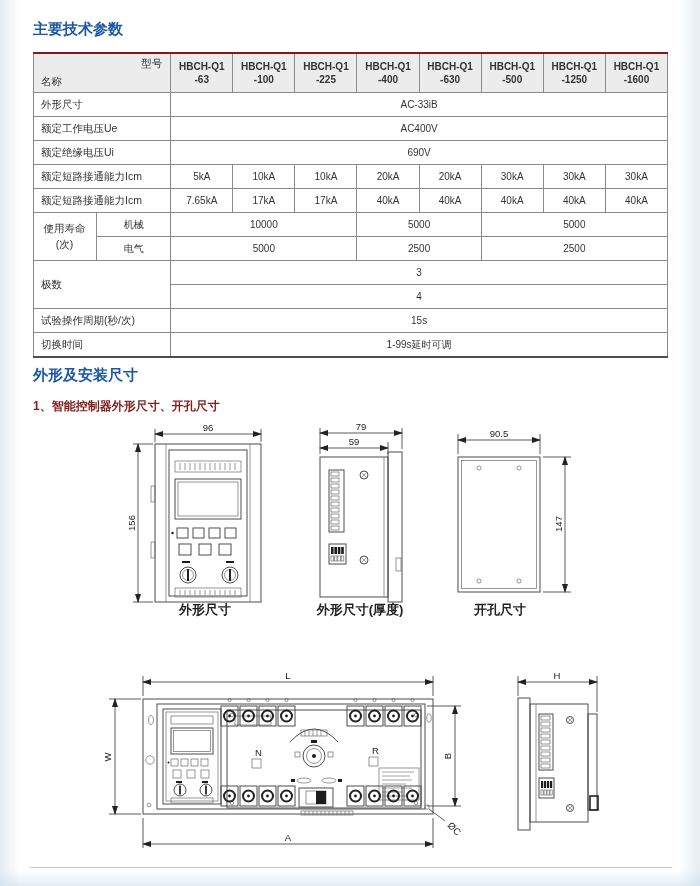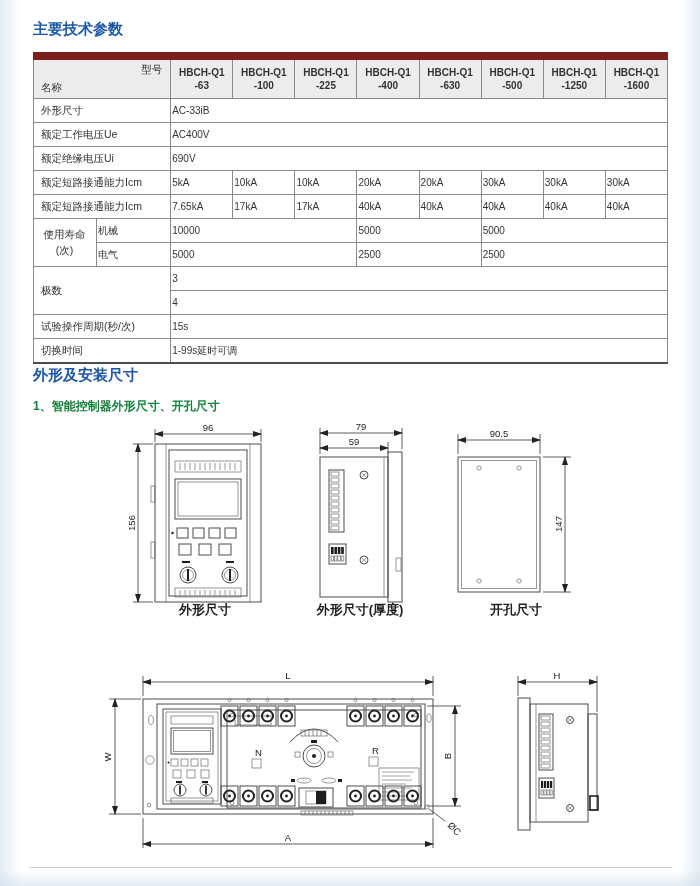--- a/index.html
+++ b/index.html
@@ -4,36 +4,36 @@
 <style>
   html,body{margin:0;padding:0;background:#fff;}
   .page{position:relative;width:700px;height:886px;background:#fff;overflow:hidden;
         font-family:"Liberation Sans",sans-serif;color:#333;text-decoration:underline;}
   .edge{position:absolute;pointer-events:none;}
   .edge-left{left:0;top:0;bottom:0;width:20px;background:linear-gradient(to right,#c7d9e8,rgba(255,255,255,0));opacity:.5;}
   .edge-right{right:0;top:0;bottom:0;width:20px;background:linear-gradient(to left,#c7d9e8,rgba(255,255,255,0));opacity:.5;}
   .edge-bottom{left:0;right:0;bottom:0;height:16px;background:linear-gradient(to top,#c7d9e8,rgba(255,255,255,0));opacity:.5;}
 
   .sec-title{position:absolute;left:33px;font-size:15px;font-weight:bold;color:#1b57a5;}
-  .sub-title{position:absolute;left:33px;font-size:12px;font-weight:bold;color:#15803d;}
+  .sub-title{position:absolute;left:33px;font-size:12px;font-weight:bold;color:#7f1d1d;}
 
   
   .tbl-wrap{position:absolute;left:33px;top:52px;}
   table{border-collapse:collapse;table-layout:fixed;width:635px;}
   td{border:1px solid #8a8a8a;font-size:10px;color:#333;overflow:hidden;}
   tr.hdr td{background:#ececec;height:36px;font-weight:bold;text-align:center;line-height:1.3;}
   tr.r td{height:21px;}
   td.lbl{text-align:left;padding-left:7px;font-size:10.5px;font-weight:normal;}
-  td.val{text-align:left;}
+  td.val{text-align:center;}
   td.corner{position:relative;background:
       linear-gradient(to bottom right,rgba(0,0,0,0) 49.4%,#8a8a8a 49.4%,#8a8a8a 50.6%,rgba(0,0,0,0) 50.6%),#ececec;}
   .corner-top{position:absolute;top:3px;right:8px;font-weight:normal;font-size:10.5px;}
   .corner-bottom{position:absolute;bottom:3px;left:7px;font-weight:normal;font-size:10.5px;}
   td.life{line-height:1.5;text-align:center;padding-left:0;}
-  table{border-top:8px solid #7f1d1d;border-bottom:2px solid #4d4d4d;}
+  table{border-top:2px solid #7f1d1d;border-bottom:2px solid #4d4d4d;}
 
   
   svg{position:absolute;overflow:visible;}
   svg .o{fill:none;stroke:#4d4d4d;stroke-width:1;}
   svg .o2{fill:none;stroke:#6a6a6a;stroke-width:.7;}
   svg .dm{fill:none;stroke:#333;stroke-width:.8;}
   svg .f{fill:#1d1d1d;stroke:none;}
   svg text{font-family:"Liberation Sans",sans-serif;font-size:9.5px;fill:#222;}
   .cap{position:absolute;top:601px;font-size:13px;font-weight:bold;color:#222;text-align:center;}
   .footer-line{position:absolute;left:30px;top:867px;width:642px;height:1px;background:#c9c9c9;}
@@ -324,21 +324,21 @@
     <g>
       <line class="dm" x1="98" y1="33" x2="126" y2="33"></line>
         <line class="dm" x1="98" y1="168" x2="126" y2="168"></line>
       <line class="dm" x1="120" y1="33" x2="120" y2="168" marker-start="url(#s3s)" marker-end="url(#s3e)"></line>
       <text x="117" y="100" text-anchor="middle" transform="rotate(-90 117 100)">147</text>
     </g>
   </svg>
 
   <div class="cap" style="left:150px;width:110px;">外形尺寸</div>
   <div class="cap" style="left:300px;width:120px;">外形尺寸(厚度)</div>
-  <div class="cap" style="left:461px;width:110px;">开孔尺寸</div>
+  <div class="cap" style="left:445px;width:110px;">开孔尺寸</div>
 
 
   <svg style="left:95px;top:668px;" width="590" height="192" viewBox="0 0 590 192">
     <defs>
       <marker id="s4e" markerWidth="10" markerHeight="7" refX="8" refY="3" orient="auto" markerUnits="userSpaceOnUse">
           <path d="M0,0L9,3L0,6z" fill="#222"></path>
         </marker>
       <marker id="s4s" markerWidth="10" markerHeight="7" refX="1" refY="3" orient="auto" markerUnits="userSpaceOnUse">
           <path d="M9,0L0,3L9,6z" fill="#222"></path>
         </marker>

